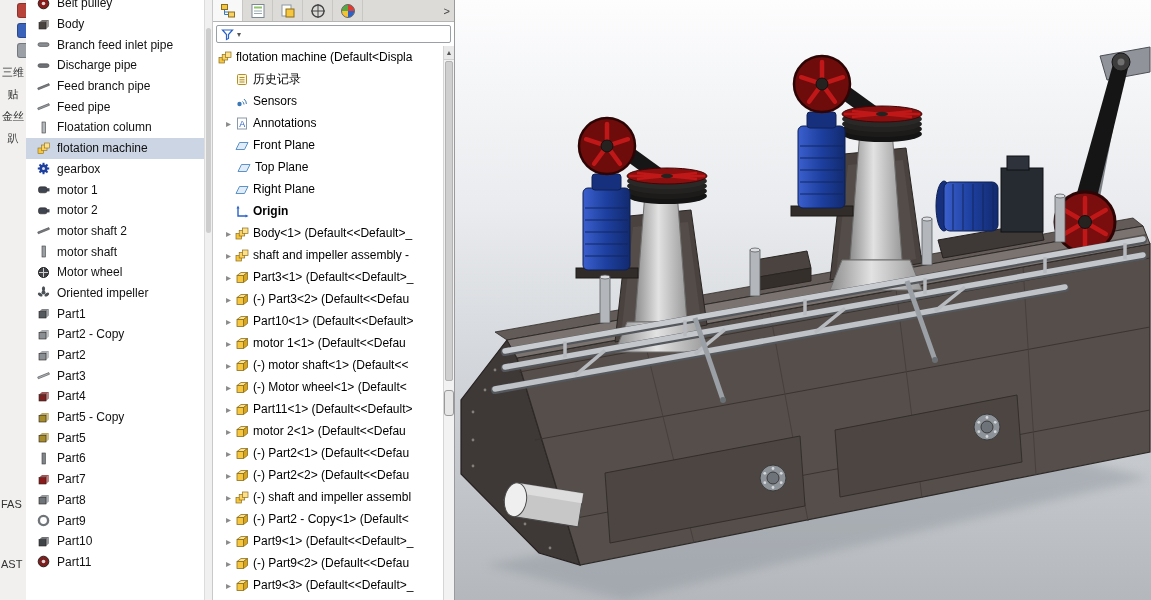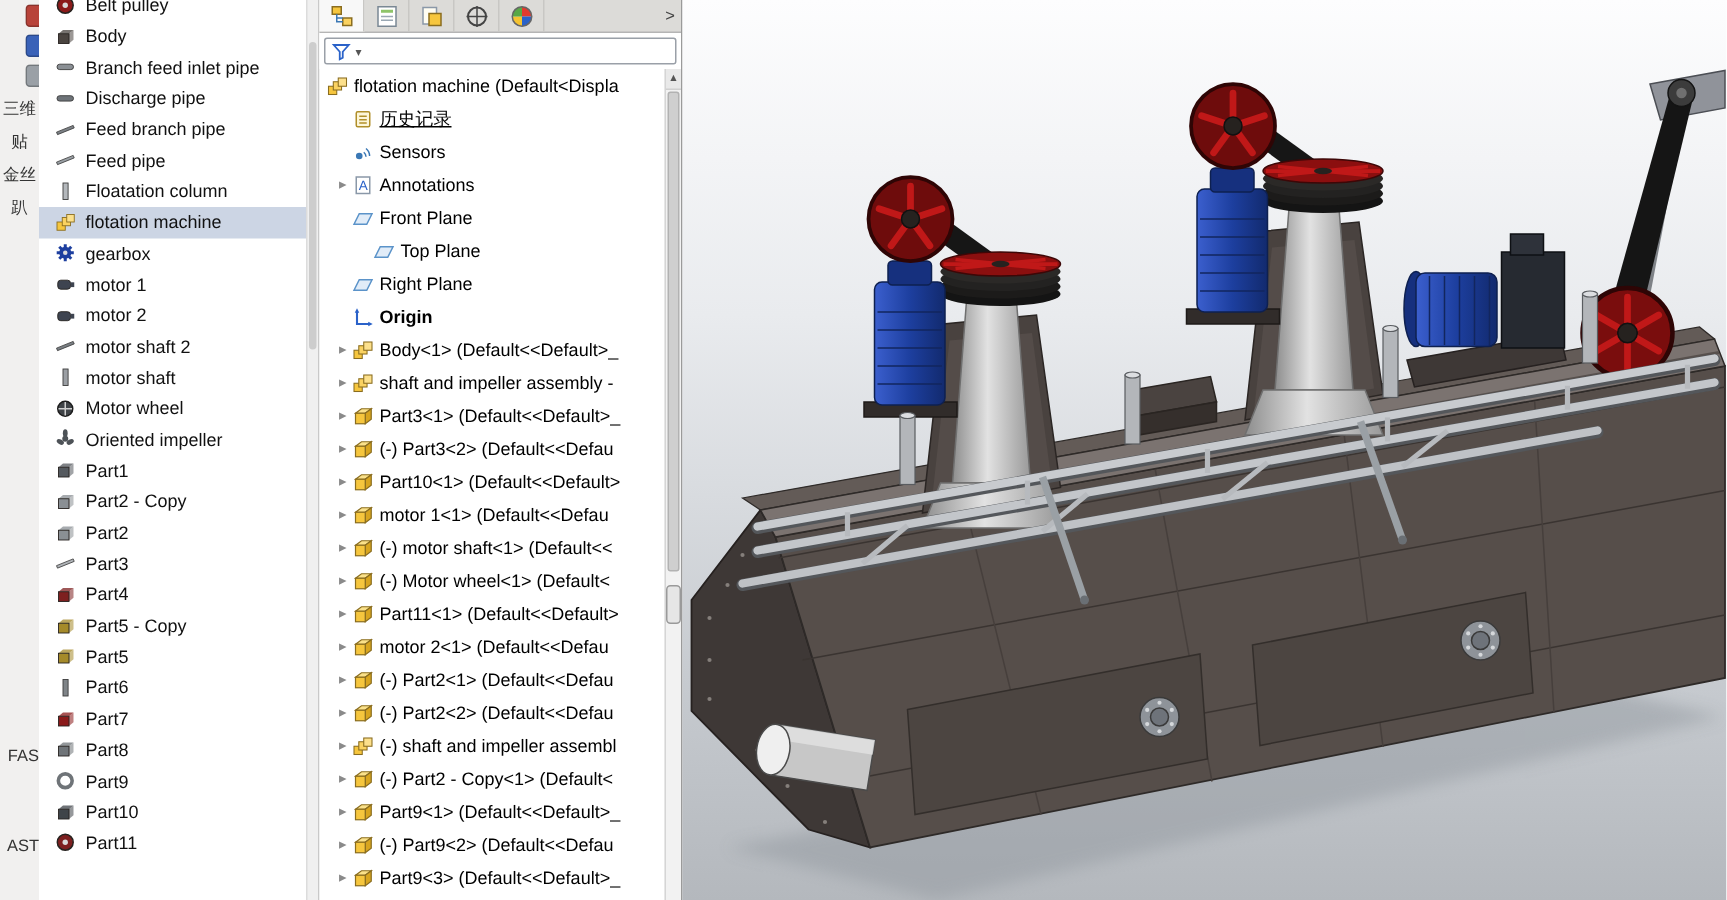--- a/index.html
+++ b/index.html
@@ -7,21 +7,21 @@
 .app{position:relative;width:1151px;height:600px}
 
 
 .edge-strip{position:absolute;left:0;top:0;width:49px;height:600px;background:#f1f0ef;border-right:1px solid #d9d8d6}
 .edge-icons{display:flex;flex-direction:column;align-items:center;padding-top:3px;gap:5px}
 .edge-icon{width:15px;height:15px;border-radius:3px;border:1px solid rgba(0,0,0,.25)}
 .toolbar-icon-1{background:#b8433a}
 .toolbar-icon-2{background:#3a62b8}
 .toolbar-icon-3{background:#9aa0a6}
 .edge-label{font-size:11px;color:#333;text-align:center;margin-top:7px;white-space:nowrap;overflow:hidden;width:26px}
-.edge-bottom-label{position:absolute;left:0;width:26px;font-size:11px;color:#333;text-align:right;padding-left:1px;white-space:nowrap;overflow:hidden}
+.edge-bottom-label{position:absolute;left:0;width:26px;font-size:11px;color:#333;text-align:left;padding-left:1px;white-space:nowrap;overflow:hidden}
 
 
 .parts-panel{position:absolute;left:26px;top:0;width:178px;height:600px;background:#fff;overflow:hidden}
 .parts-list{position:absolute;top:-7px;left:0;right:0}
 .part-row{display:flex;align-items:center;height:20.7px;padding-left:11px;gap:7px;white-space:nowrap;overflow:hidden}
 .part-row.sel{background:var(--selection-bg,#ccd5e4)}
 .p-icon{width:13px;height:13px;flex:0 0 13px;display:flex}
 .p-label{font-size:12px;color:#111}
 
 
@@ -400,21 +400,21 @@
         <div class="tree-row" style="padding-left: 5px;">
           <span class="tree-icon">
             <svg width="14" height="13" viewBox="0 0 14 13">
               <rect x="1" y="6.5" width="5.5" height="5.5" fill="#f6c63e" stroke="#8a6d1f" stroke-width=".7"></rect>
               <rect x="4.2" y="3.5" width="5.5" height="5.5" fill="#fad261" stroke="#8a6d1f" stroke-width=".7"></rect>
               <rect x="7.5" y="1" width="5.5" height="5.5" fill="#fce08c" stroke="#8a6d1f" stroke-width=".7"></rect>
             </svg>
           </span>
           <span class="tree-label">flotation machine  (Default&lt;Displa</span>
         </div>
-        <div class="tree-row" style="padding-left: 9px; text-decoration: underline;">
+        <div class="tree-row" style="padding-left: 9px;">
           <span class="tree-arrow"></span>
           <span class="tree-icon">
             <svg width="14" height="13" viewBox="0 0 14 13">
               <rect x="2.5" y="1.5" width="9" height="10" rx="1" fill="#fdf6d8" stroke="#b08f2a"></rect>
               <line x1="4.5" y1="4.5" x2="9.5" y2="4.5" stroke="#b08f2a"></line>
               <line x1="4.5" y1="6.8" x2="9.5" y2="6.8" stroke="#b08f2a"></line>
               <line x1="4.5" y1="9" x2="9.5" y2="9" stroke="#b08f2a"></line>
             </svg>
           </span>
           <span class="tree-label">历史记录</span>
@@ -442,21 +442,21 @@
         </div>
         <div class="tree-row" style="padding-left: 9px;">
           <span class="tree-arrow"></span>
           <span class="tree-icon">
             <svg width="14" height="13" viewBox="0 0 14 13">
               <polygon points="1,10.5 4.5,3.5 13,3.5 9.5,10.5" fill="#dce9f7" fill-opacity=".85" stroke="#5b93c9"></polygon>
             </svg>
           </span>
           <span class="tree-label">Front Plane</span>
         </div>
-        <div class="tree-row" style="padding-left: 23px;">
+        <div class="tree-row" style="padding-left: 11px;">
           <span class="tree-arrow"></span>
           <span class="tree-icon">
             <svg width="14" height="13" viewBox="0 0 14 13">
               <polygon points="1,10.5 4.5,3.5 13,3.5 9.5,10.5" fill="#dce9f7" fill-opacity=".85" stroke="#5b93c9"></polygon>
             </svg>
           </span>
           <span class="tree-label">Top Plane</span>
         </div>
         <div class="tree-row" style="padding-left: 9px;">
           <span class="tree-arrow"></span>

